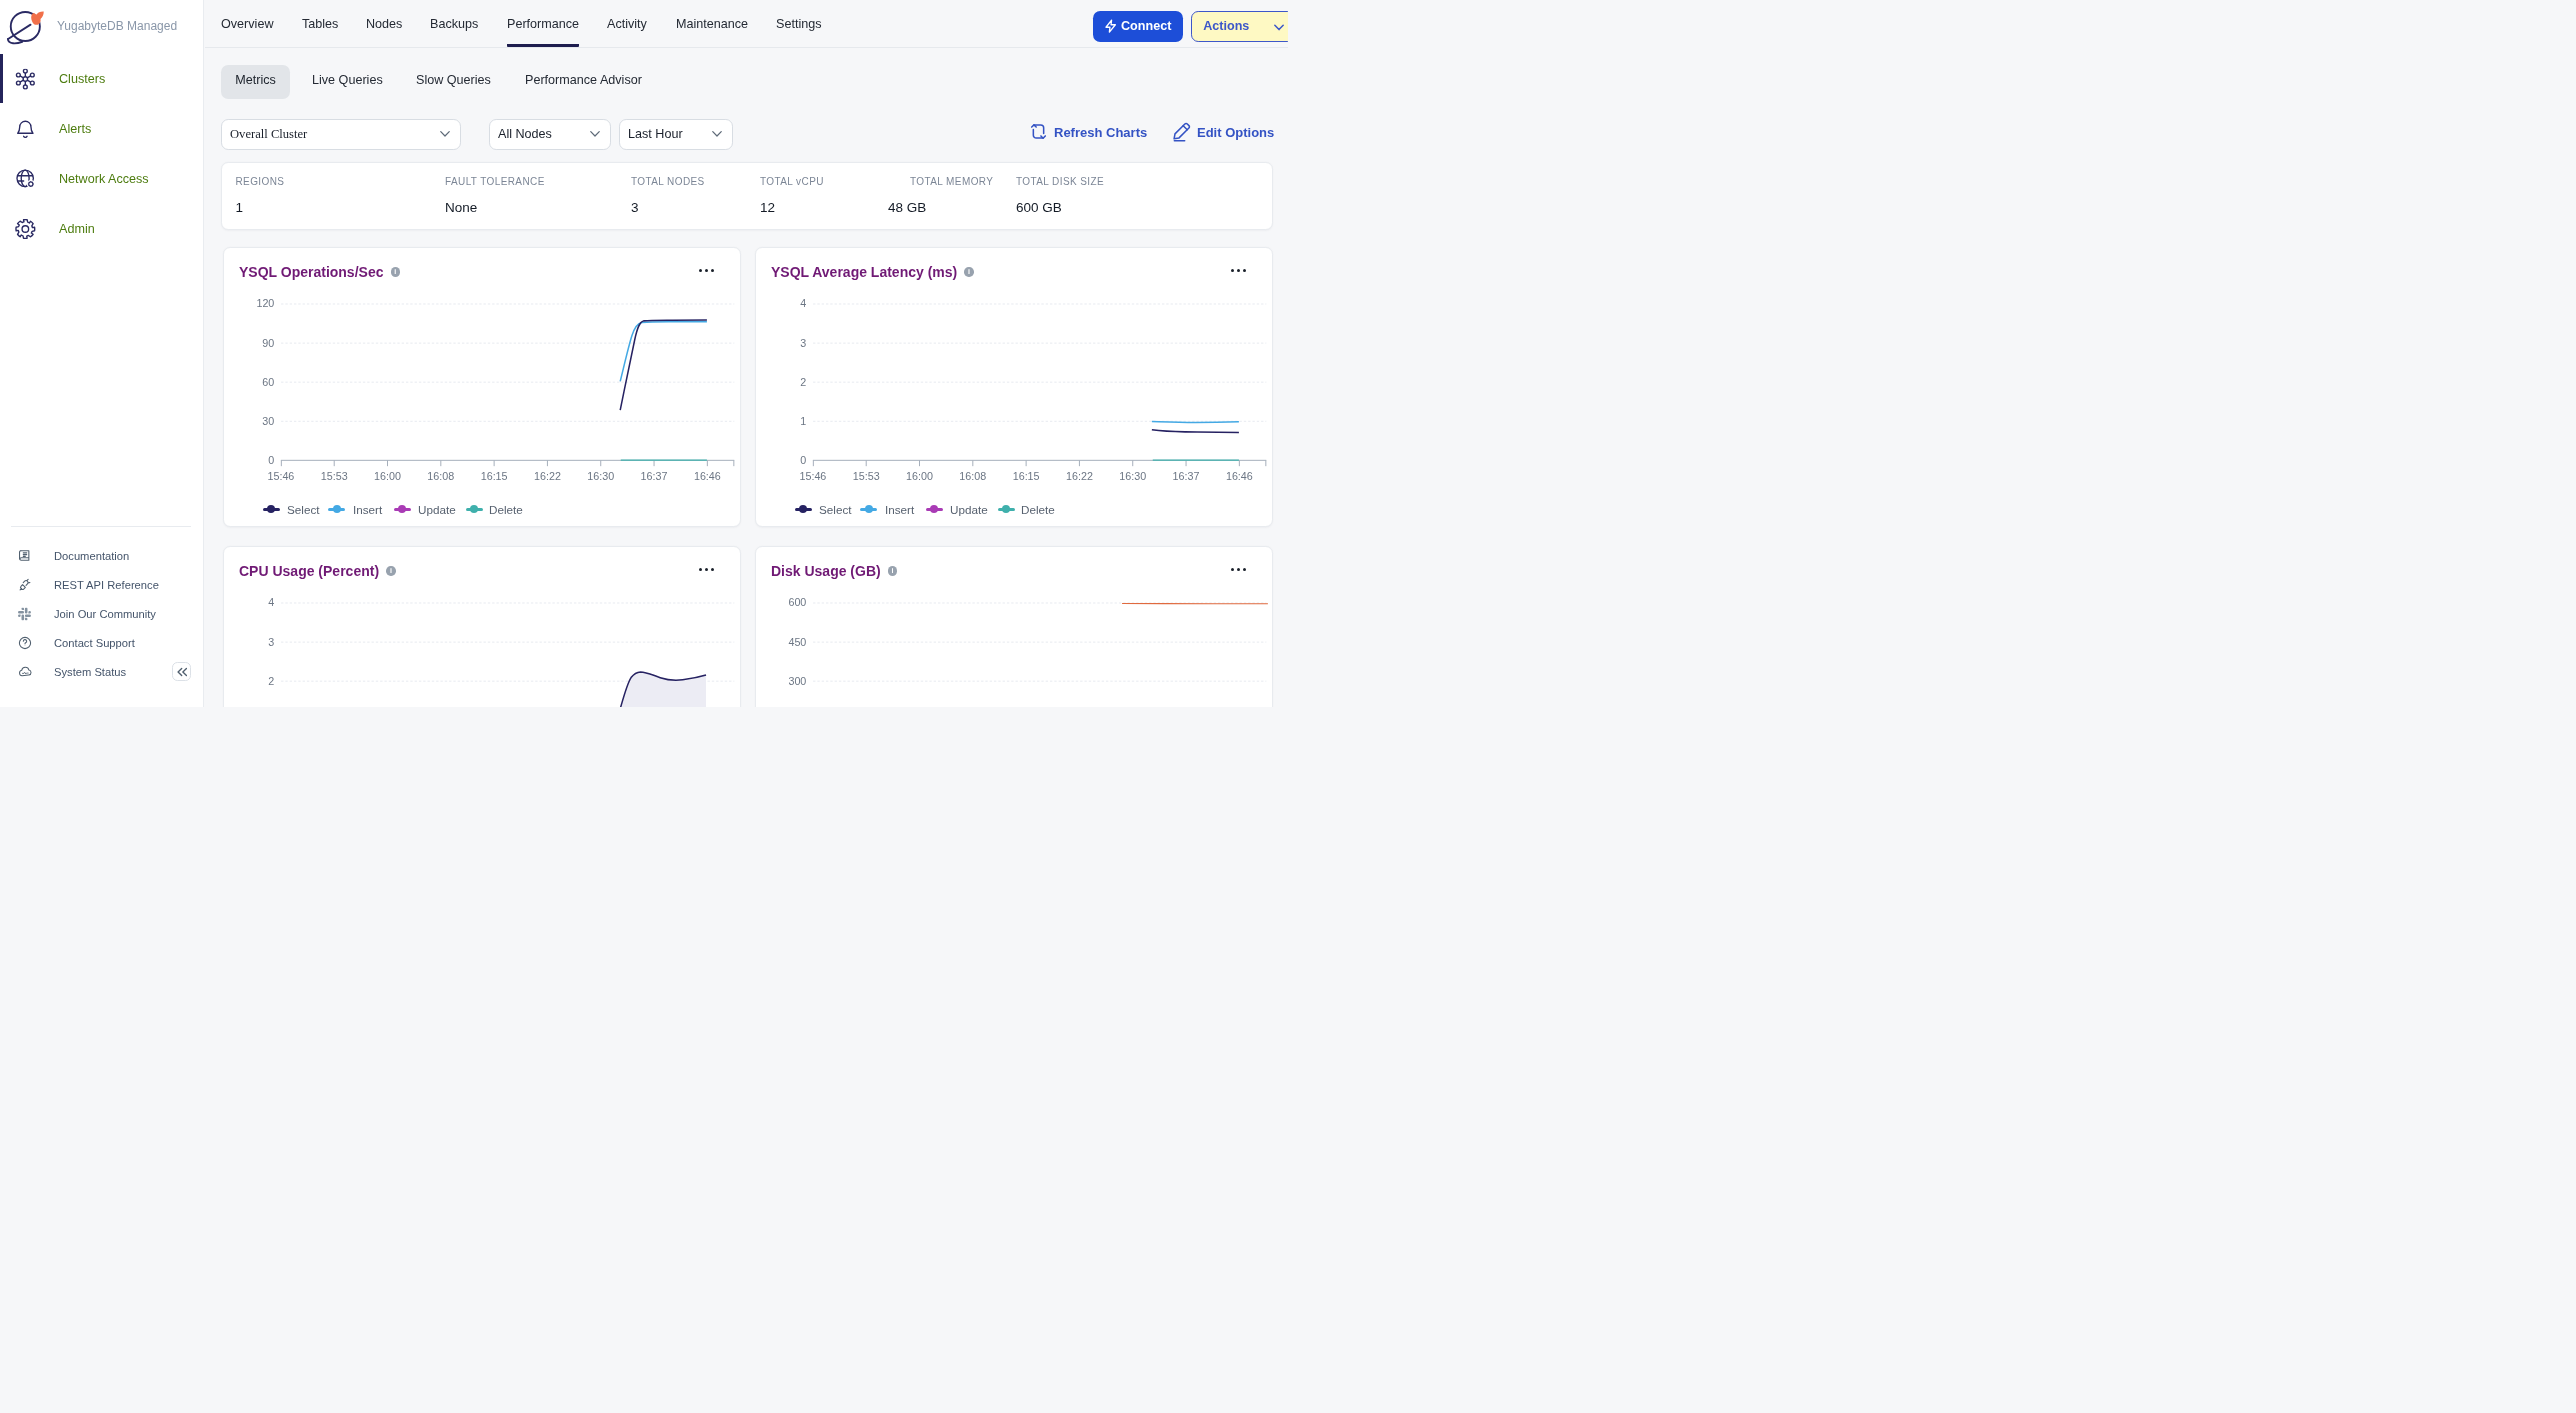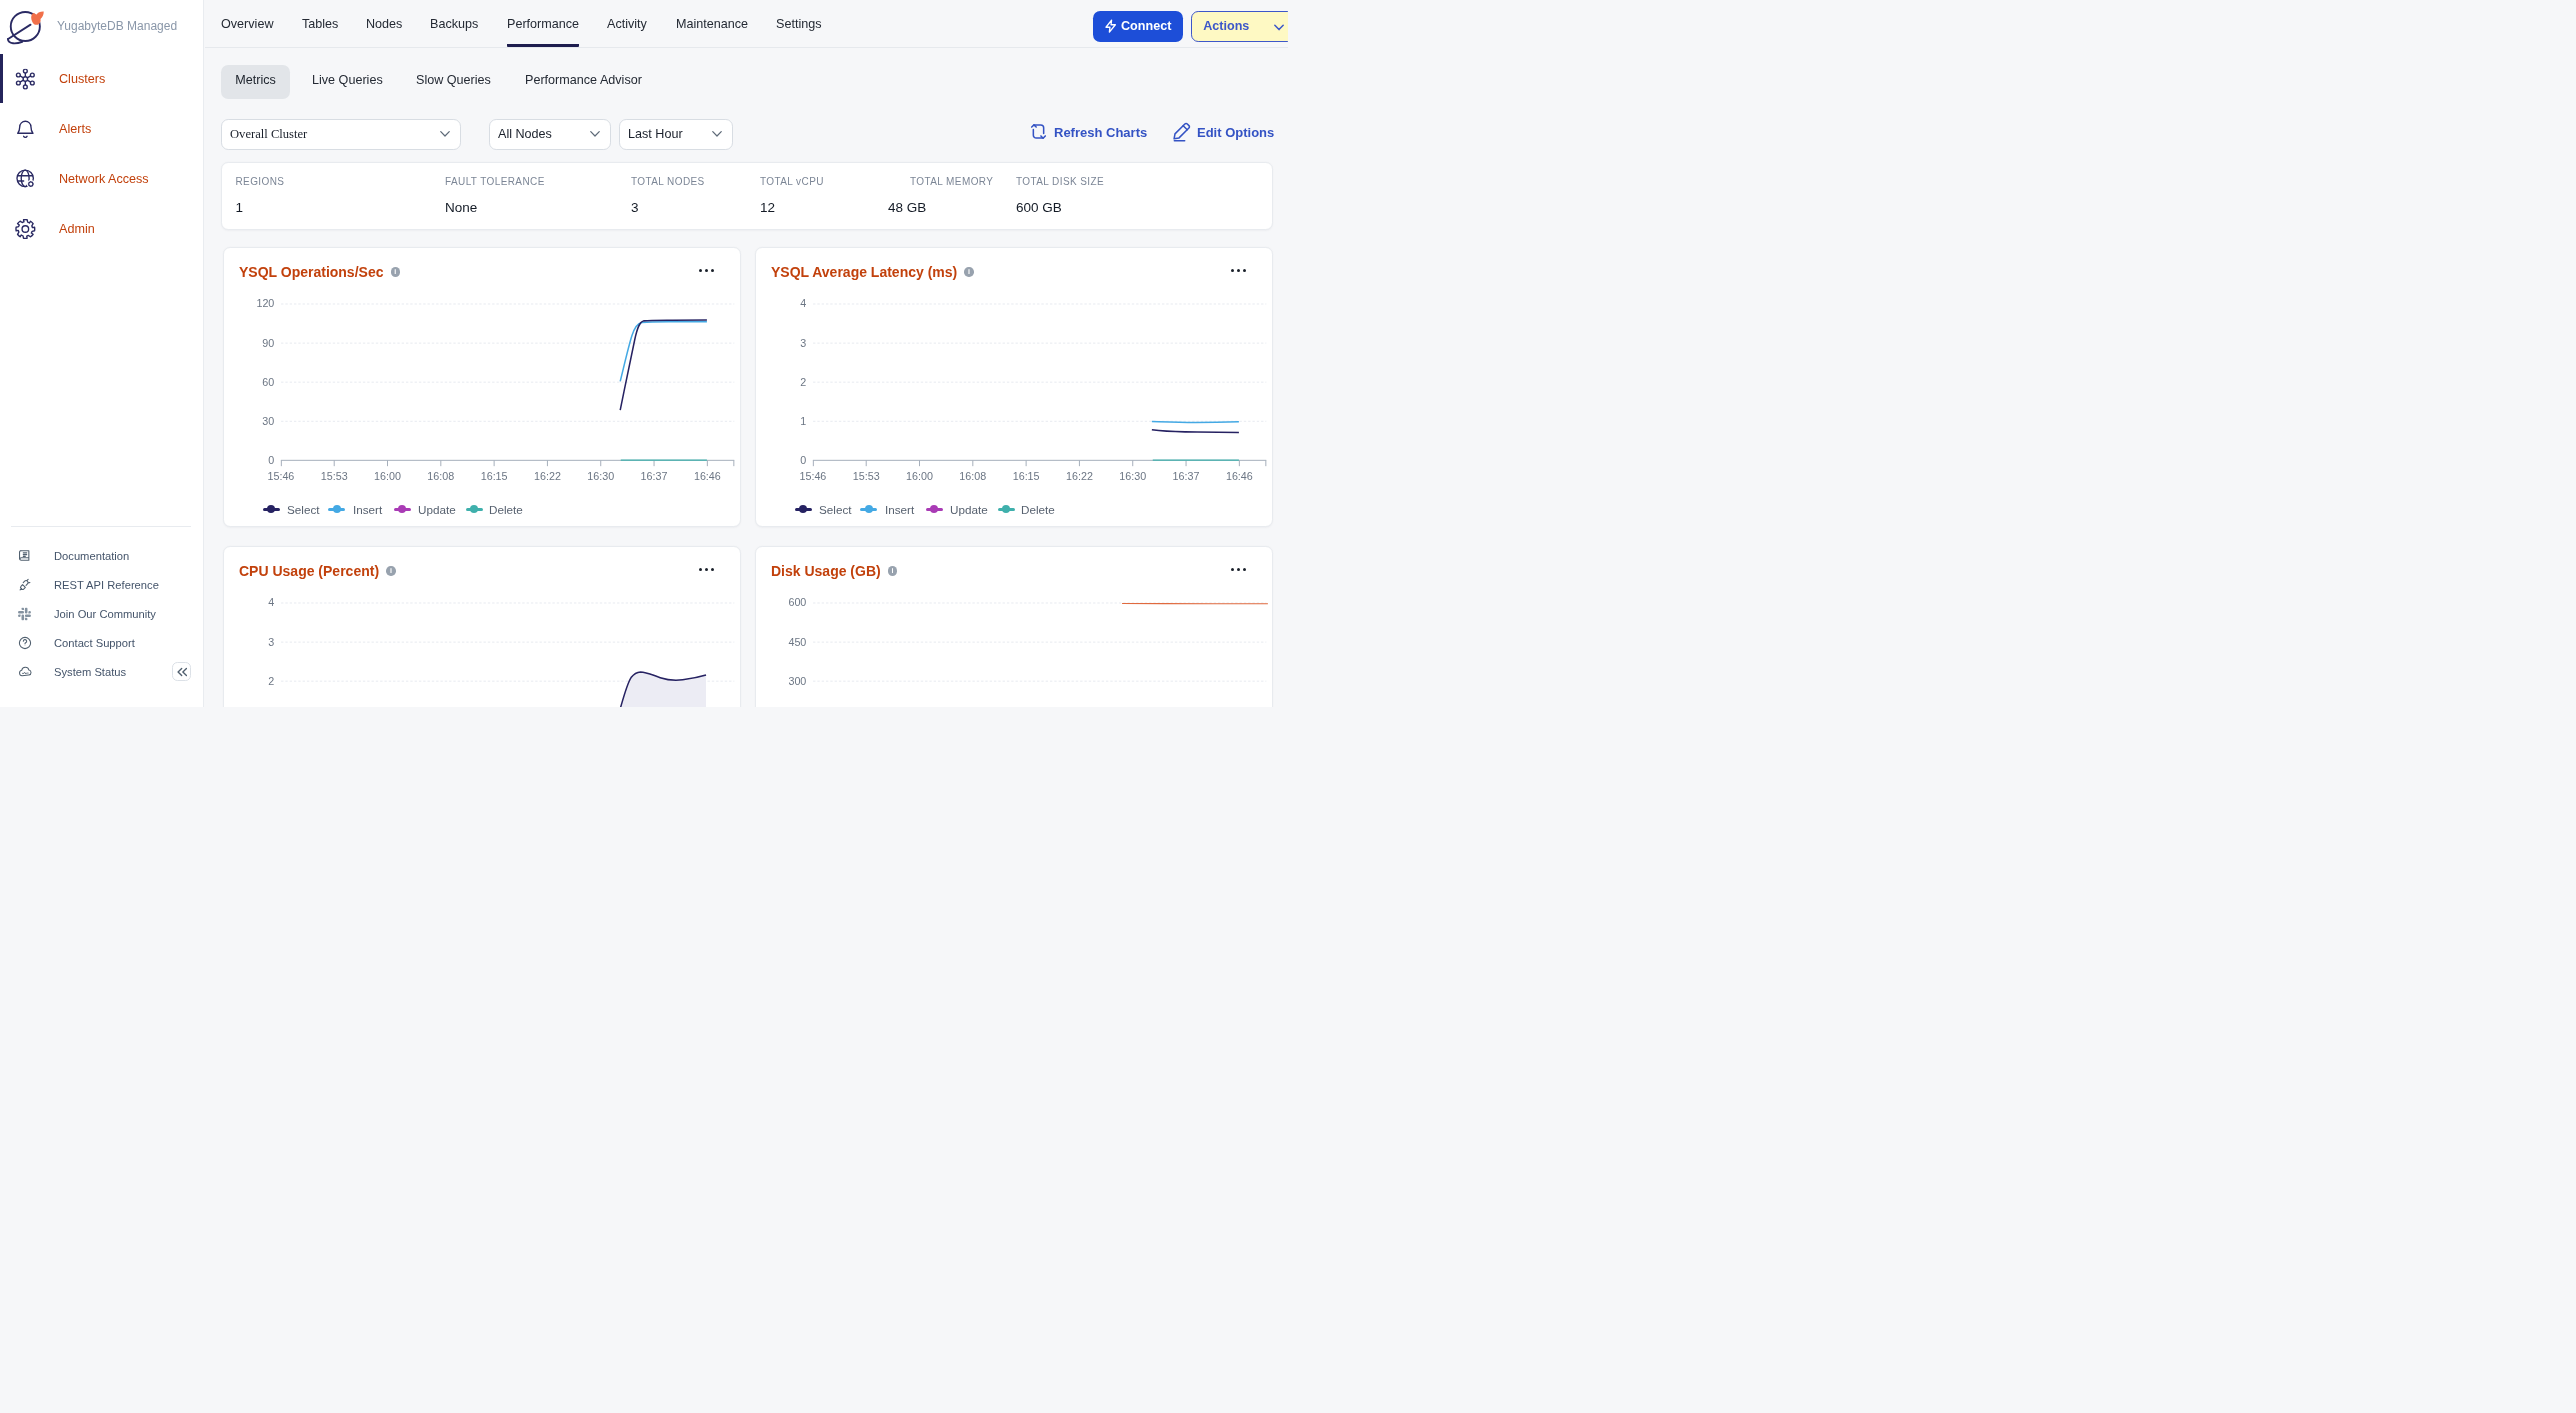--- a/index.html
+++ b/index.html
@@ -3,21 +3,21 @@
 <meta charset="utf-8">
 <style>
   * { margin:0; padding:0; box-sizing:border-box; }
   html,body { width:1288px; height:707px; overflow:hidden; }
   body { font-family:"Liberation Sans", sans-serif; background:#f6f7f9; position:relative; }
   .abs { position:absolute; }
 
   
   #sidebar { position:absolute; left:0; top:0; width:204px; height:707px; background:#ffffff; border-right:0.9px solid #e9ecf0; z-index:5; }
   .sitem { position:absolute; left:0; width:204px; height:50px; }
-  .sitem .lbl { position:absolute; left:59px; top:50%; transform:translateY(-50%); font-size:12.6px; color:#c2410c; }
+  .sitem .lbl { position:absolute; left:59px; top:50%; transform:translateY(-50%); font-size:12.6px; color:#4d7c0f; }
   .sitem svg { position:absolute; left:15.3px; top:50%; transform:translateY(-50%); }
   .activebar { position:absolute; left:0; top:54px; width:3.1px; height:49px; background:#24245b; }
   .bitem { position:absolute; left:0; width:204px; height:29px; }
   .bitem .lbl { position:absolute; left:54px; top:50%; transform:translateY(-50%); font-size:11.2px; color:#44546a; }
   .bitem svg { position:absolute; left:17.5px; top:50%; transform:translateY(-50%); }
   .navtab { position:absolute; top:17px; font-size:12.6px; color:#242a34; }
   #navborder { position:absolute; left:205px; top:47px; width:1083px; height:0.9px; background:#e6e9ed; z-index:1; }
 
   .btn { position:absolute; top:11.2px; height:30.5px; border-radius:7.2px; font-size:13px; font-weight:bold; }
   #btn-connect { left:1093px; width:90px; background:#1d4ed8; color:#fff; }
@@ -36,21 +36,21 @@
   #stats { left:221px; top:162px; width:1052px; height:68px; }
   .stat-l { position:absolute; top:13px; font-size:10px; letter-spacing:0.4px; color:#7c8696; }
   .stat-v { position:absolute; top:37px; font-size:13.5px; color:#141b26; }
 
   
   .ccard { position:absolute; width:518px; height:280px; }
   #card1 { left:223px; top:247px; }
   #card2 { left:755px; top:247px; }
   #card3 { left:223px; top:546px; }
   #card4 { left:755px; top:546px; }
-  .ctitle { position:absolute; left:15px; top:16px; font-size:14px; font-weight:bold; color:#c2410c; display:flex; align-items:center; }
+  .ctitle { position:absolute; left:15px; top:16px; font-size:14px; font-weight:bold; color:#701a75; display:flex; align-items:center; }
   .info { display:inline-block; width:9.4px; height:9.4px; border-radius:50%; background:#98a2ae; margin-left:7.2px; position:relative; }
   .info::after { content:"i"; position:absolute; left:0; top:0; width:9.4px; height:9.4px; color:#fff; font-size:7.2px; line-height:9.4px; text-align:center; font-weight:bold; }
   .dots { position:absolute; right:26px; top:21px; display:flex; gap:2.8px; }
   .dots span { width:3px; height:3px; border-radius:50%; background:#1a202a; }
   .legend { position:absolute; top:255px; left:0; width:518px; height:12.6px; }
   .lg-m { position:absolute; top:4.9px; width:17px; height:3.1px; border-radius:1.8px; }
   .lg-d { position:absolute; top:2.4px; width:8px; height:8px; border-radius:50%; }
   .lg-t { position:absolute; top:0.4px; font-size:11.7px; color:#57616f; }
 </style>
 </head>

